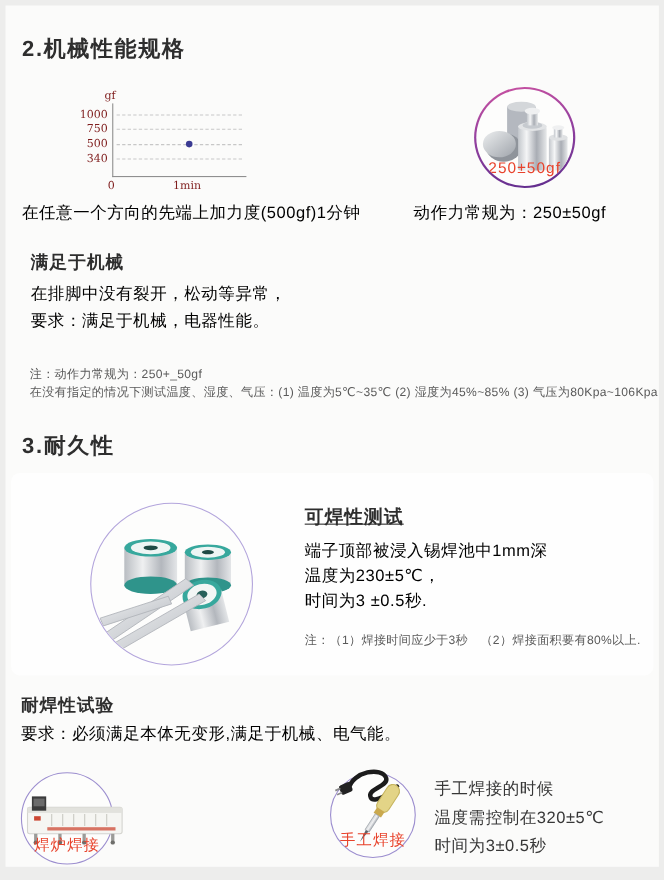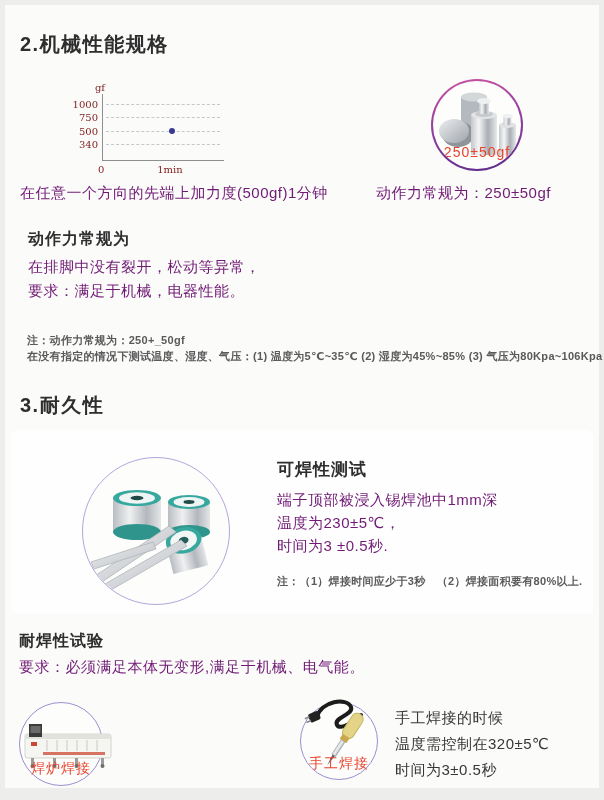--- a/index.html
+++ b/index.html
@@ -1,23 +1,23 @@
 <!DOCTYPE html>
 <html><head>
 <meta charset="utf-8">
 <style>
   * { margin:0; padding:0; box-sizing:border-box; }
   body { background:#ededec; font-family:"Liberation Sans","DejaVu Sans",sans-serif; }
   .page { position:relative; width:604px; height:800px; background:#ededec; overflow:hidden; }
   .inner { position:absolute; left:5px; top:5px; width:594px; height:783px; background:#fbfbfa; }
   .abs { position:absolute; }
   .h1 { font-size:20px; font-weight:700; color:#2e2e2e; letter-spacing:1.5px; }
-  .body-t { font-size:15px; color:#701a75; letter-spacing:0.5px; white-space:nowrap; }
+  .body-t { font-size:15px; color:#000000; letter-spacing:0.5px; white-space:nowrap; }
   .sub-t { font-size:16px; font-weight:700; color:#2e2e2e; letter-spacing:1px; white-space:nowrap; }
-  .note-t { font-size:11px; color:#5a5a5a; letter-spacing:0.3px; white-space:nowrap;font-weight:bold; }
+  .note-t { font-size:11px; color:#5a5a5a; letter-spacing:0.3px; white-space:nowrap; }
 
   
   .chart { position:absolute; left:85px; top:84px; width:160px; height:96px;
            font-family:"DejaVu Serif","Liberation Serif",serif; color:#7f1d1d; }
   .chart .ylab { position:absolute; left:-4px; top:-2px; width:24px; text-align:right; font-size:10px; }
   .chart .vax { position:absolute; left:17px; top:10px; width:1px; height:67px; background:#8f8f8f; }
   .chart .hax { position:absolute; left:17px; top:76px; width:122px; height:1px; background:#8f8f8f; }
   .chart .ytick { position:absolute; left:-23px; width:36px; text-align:right; font-size:10px; }
   .chart .gline { position:absolute; left:21px; width:114px; height:0; border-top:1px dashed #c7c7c7; }
   .chart .dot { position:absolute; width:6px; height:6px; border-radius:50%; background:#3a3a92; }
@@ -91,21 +91,21 @@
         <ellipse cx="51" cy="20" rx="7" ry="3" fill="#eff0f1"></ellipse>
         <rect x="66" y="44" width="17" height="30" fill="url(#sv1)"></rect>
         <ellipse cx="74.5" cy="44" rx="8.5" ry="3" fill="#dfe1e3"></ellipse>
         <rect x="70.5" y="35" width="8" height="9" fill="url(#sv1)"></rect>
         <ellipse cx="74.5" cy="35" rx="5.5" ry="2.2" fill="#eff0f1"></ellipse>
       </svg>
       <div class="badge" style="bottom:9px;">250±50gf</div>
     </div>
   </div>
 
-  <div class="abs sub-t" style="left:28px; top:229px;">动作力常规为</div>
+  <div class="abs sub-t" style="left:28px; top:229px;">满足于机械</div>
   <div class="abs body-t" style="left:28px; top:258px;">在排脚中没有裂开，松动等异常，</div>
   <div class="abs body-t" style="left:28px; top:282px;">要求：满足于机械，电器性能。</div>
 
   <div class="abs note-t" style="left:27px; top:333px;">注：动作力常规为：250+_50gf</div>
   <div class="abs note-t" style="left:27px; top:349px;">在没有指定的情况下测试温度、湿度、气压：(1) 温度为5℃~35℃  (2) 湿度为45%~85%  (3) 气压为80Kpa~106Kpa</div>
 
   <div class="abs h1" style="left:20px; top:392px;">3.耐久性</div>
 
   <div class="card"></div>
 
@@ -142,21 +142,21 @@
         <ellipse cx="104" cy="82" rx="13.5" ry="9.5" fill="#f2f6f5"></ellipse>
         <ellipse cx="104" cy="82" rx="5" ry="3.5" fill="#27605a"></ellipse>
       </g>
 
       <polygon points="12,118 86,68 93,74 19,124" fill="url(#sp2)" stroke="#b0b4b9" stroke-width="0.8"></polygon>
       <polygon points="22,126 98,82 104,88 28,132" fill="url(#sp2)" stroke="#b0b4b9" stroke-width="0.8"></polygon>
       <polygon points="8,104 70,84 73,91 11,111" fill="url(#sp2)" stroke="#b0b4b9" stroke-width="0.8"></polygon>
     </svg>
   </div>
 
-  <div class="abs" style="left:277px; top:458px; font-size:17px; font-weight:700; color:#2e2e2e; letter-spacing:1px;">可焊性测试</div>
+  <div class="abs" style="left:277px; top:458px; font-size:17px; font-weight:700; color:#2e2e2e; letter-spacing:1px;text-decoration:underline;">可焊性测试</div>
   <div class="abs body-t" style="left:277px; top:491px;">端子顶部被浸入锡焊池中1mm深</div>
   <div class="abs body-t" style="left:277px; top:514px;">温度为230±5℃，</div>
   <div class="abs body-t" style="left:277px; top:537px;">时间为3 ±0.5秒.</div>
   <div class="abs note-t" style="left:277px; top:574px;">注：（1）焊接时间应少于3秒　（2）焊接面积要有80%以上.</div>
 
   <div class="abs sub-t" style="left:19px; top:631px;">耐焊性试验</div>
   <div class="abs body-t" style="left:19px; top:658px;">要求：必须满足本体无变形,满足于机械、电气能。</div>
 
   <div class="ring-thin2" style="left:19px; top:702px; width:84px; height:84px;">
     <svg class="abs" style="left:-3px; top:19px;" width="100" height="46" viewBox="0 0 100 46">

